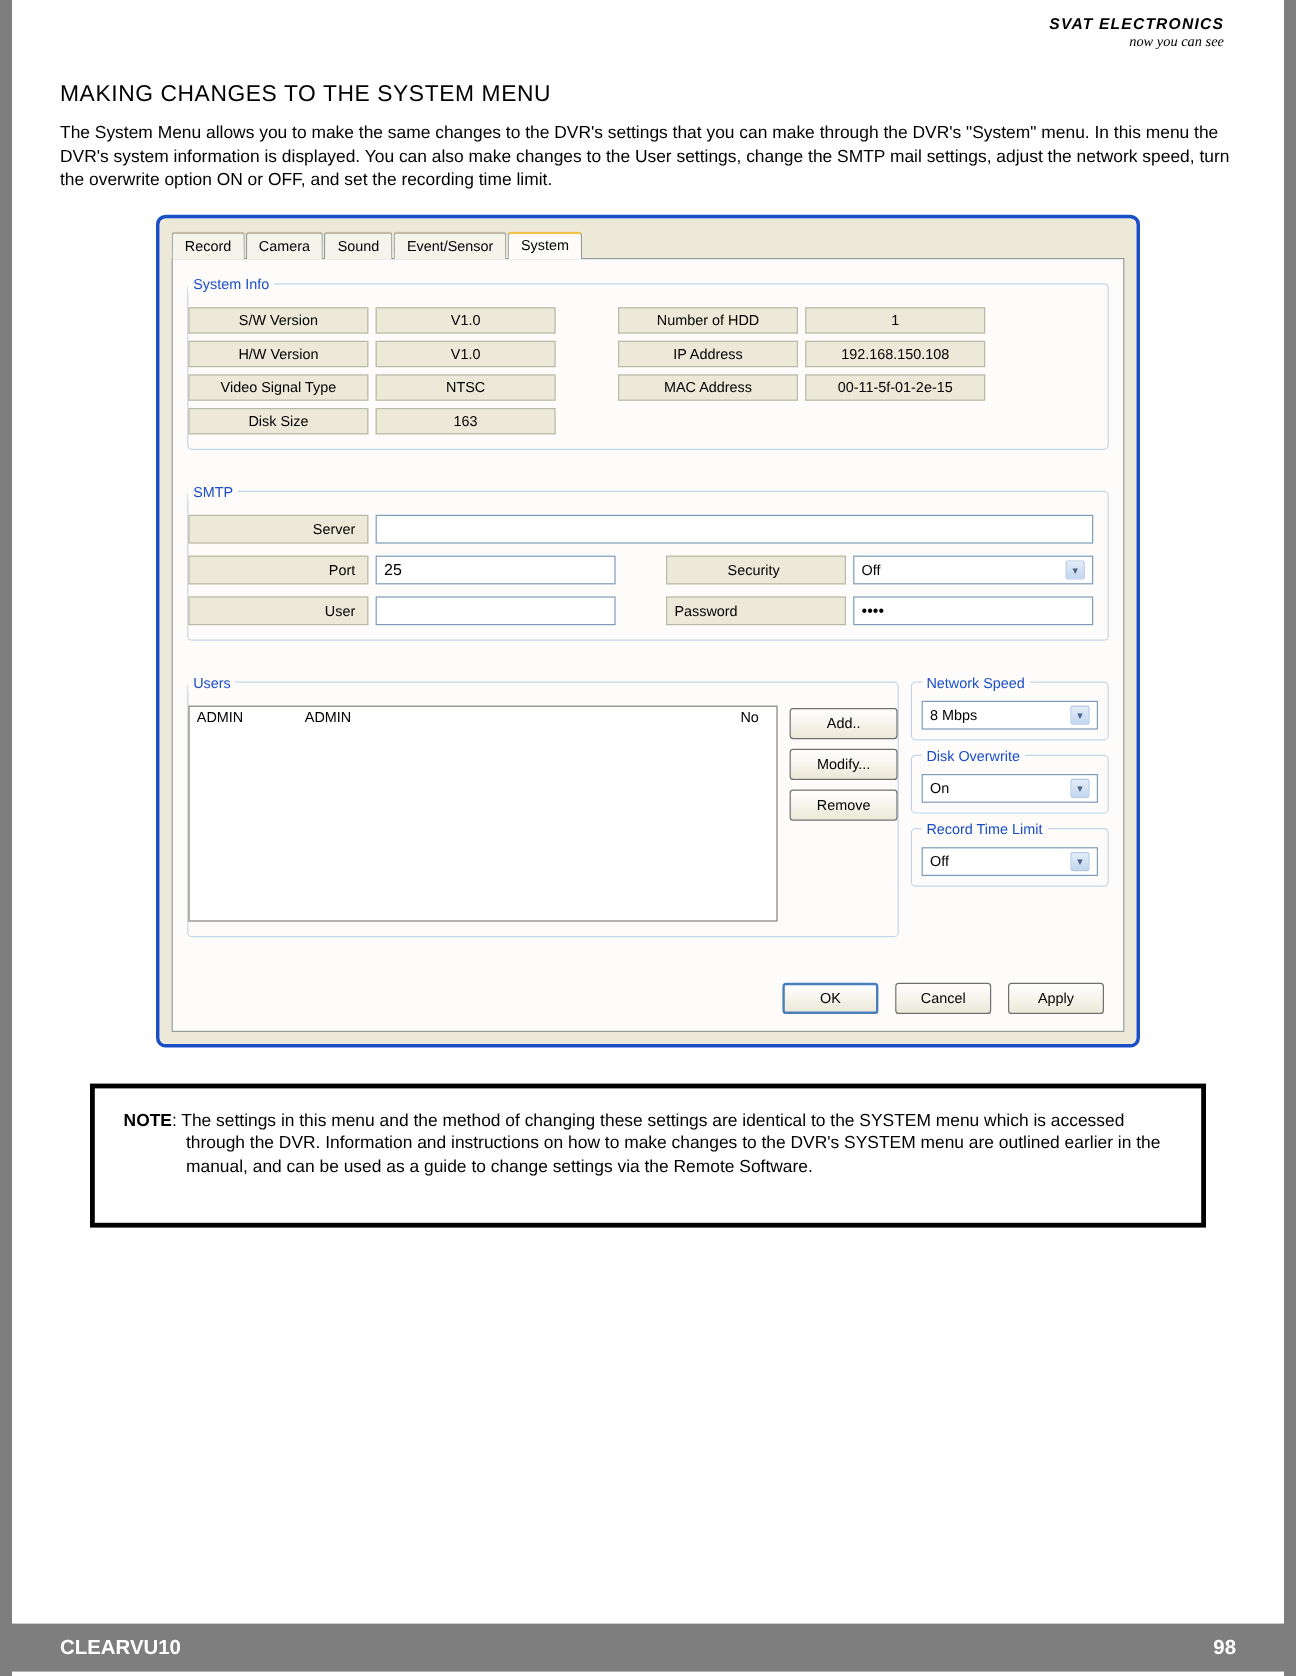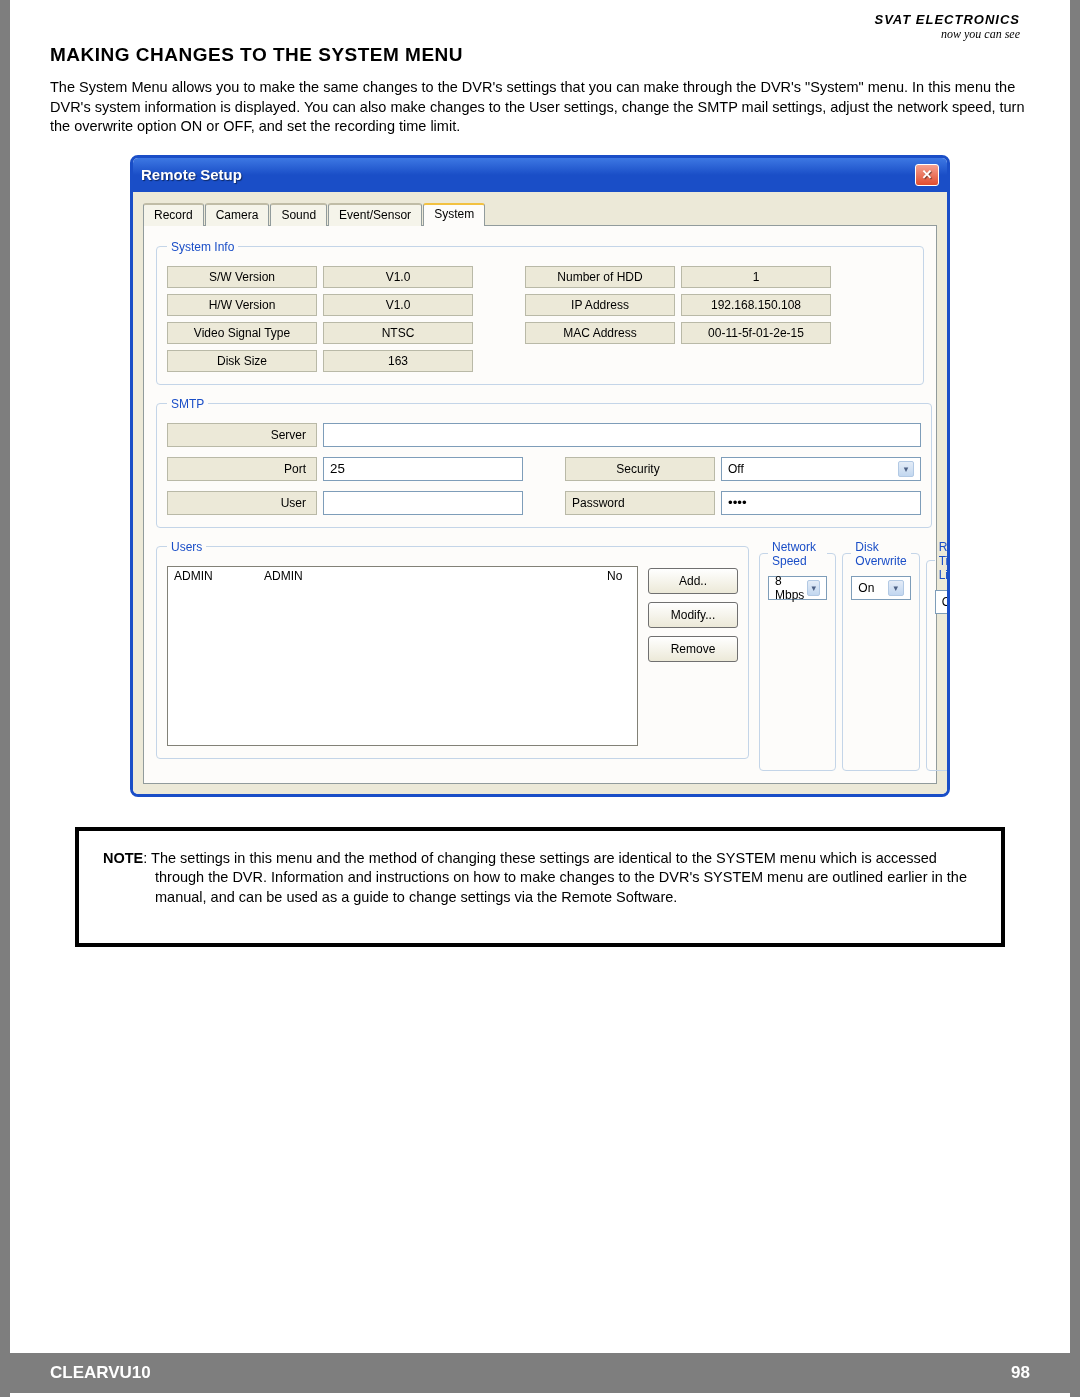--- a/index.html
+++ b/index.html
@@ -28,23 +28,23 @@
     font-weight: bold;
     letter-spacing: 1px;
   }
   .tagline {
     font-size: 12px;
     font-style: italic;
     font-family: cursive;
   }
   .section-title {
     font-size: 19px;
-    font-weight: bold;
+    font-weight: normal;
     letter-spacing: 0.5px;
-    margin-top: 14px;
+    margin-top: 38px;
     margin-bottom: 12px;
     text-transform: uppercase;
   }
   .body-text {
     font-size: 14.5px;
     line-height: 1.35;
     margin-bottom: 18px;
   }
   
   .dialog {
@@ -102,22 +102,22 @@
   .tab.inactive { background: #f5f4ea; border-top: 2px solid #c0bca6; }
   .tab.active { background: #fdfcfa; border-top: 2px solid #f2c141; padding-top: 2px; padding-bottom: 5px; }
   .tabpage {
     border: 1px solid #919b9c;
     background: #fdfcfa;
     padding: 14px 12px 12px 12px;
   }
   fieldset {
     border: 1px solid #c4d5e8;
     border-radius: 4px;
-    padding: 12px 10px;
-    margin-bottom: 12px;
+    padding: 12px 0;
+    margin-bottom: 28px;
   }
   legend {
     color: #1a4ec7;
     padding: 0 4px;
     font-size: 12px;
   }
   .sysinfo-grid {
     display: grid;
     grid-template-columns: 150px 150px 40px 150px 150px;
     gap: 6px 6px;
@@ -211,21 +211,21 @@
   .btns { display: flex; flex-direction: column; gap: 8px; width: 90px; padding-top: 2px;}
   .winbtn {
     border: 1px solid #707070;
     background: linear-gradient(#fff,#ece9d8);
     border-radius: 3px;
     height: 26px;
     display: flex; align-items: center; justify-content: center;
     cursor: pointer;
     font-size: 12px;
   }
-  .right-col { width: 165px; display: flex; gap: 6px; }
+  .right-col { width: 165px; display: flex; flex-direction: column; gap: 6px; }
   .right-col fieldset { margin-bottom: 0; padding: 8px; }
   .dlg-buttons {
     display: flex;
     justify-content: flex-end;
     gap: 14px;
     padding: 10px 4px 2px 4px;
   }
   .dlg-buttons .winbtn { width: 80px; }
   .dlg-buttons .winbtn.default { border: 2px solid #4a7ebb; }
   
@@ -257,26 +257,20 @@
 <div class="page">
   <div class="header-right">
     <div class="brand">SVAT ELECTRONICS</div>
     <div class="tagline">now you can see</div>
   </div>
 
   <h2 class="section-title">MAKING CHANGES TO THE SYSTEM MENU</h2>
   <p class="body-text">The System Menu allows you to make the same changes to the DVR's settings that you can make through the DVR's "System" menu.  In this menu the DVR's system information is displayed.  You can also make changes to the User settings, change the SMTP mail settings, adjust the network speed, turn the overwrite option ON or OFF, and set the recording time limit.</p>
 
   <div class="dialog">
-    <div class="titlebar">
-      <span>Remote Setup</span>
-      <div class="close-btn">
-        <span>✕</span>
-      </div>
-    </div>
     <div class="dlg-body">
       <div class="tabrow">
         <div class="tab inactive">Record</div>
         <div class="tab inactive">Camera</div>
         <div class="tab inactive">Sound</div>
         <div class="tab inactive">Event/Sensor</div>
         <div class="tab active">System</div>
       </div>
       <div class="tabpage">
 
@@ -372,20 +366,25 @@
             <fieldset>
               <legend>Record Time Limit</legend>
               <div class="combo">
                 <span>Off</span>
                 <span class="arrow">▾</span>
               </div>
             </fieldset>
           </div>
         </div>
 
+        <div class="dlg-buttons">
+          <div class="winbtn default">OK</div>
+          <div class="winbtn">Cancel</div>
+          <div class="winbtn">Apply</div>
+        </div>
 
       </div>
     </div>
   </div>
 
   <div class="note-box">
     <p class="hang"><strong>NOTE</strong><span>:  The settings in this menu and the method of changing these settings are identical to the SYSTEM menu which is accessed through the DVR.  Information and instructions on how to make changes to the DVR's SYSTEM menu are outlined earlier in the manual, and can be used as a guide to change settings via the Remote Software.</span></p>
   </div>
 
 </div>

